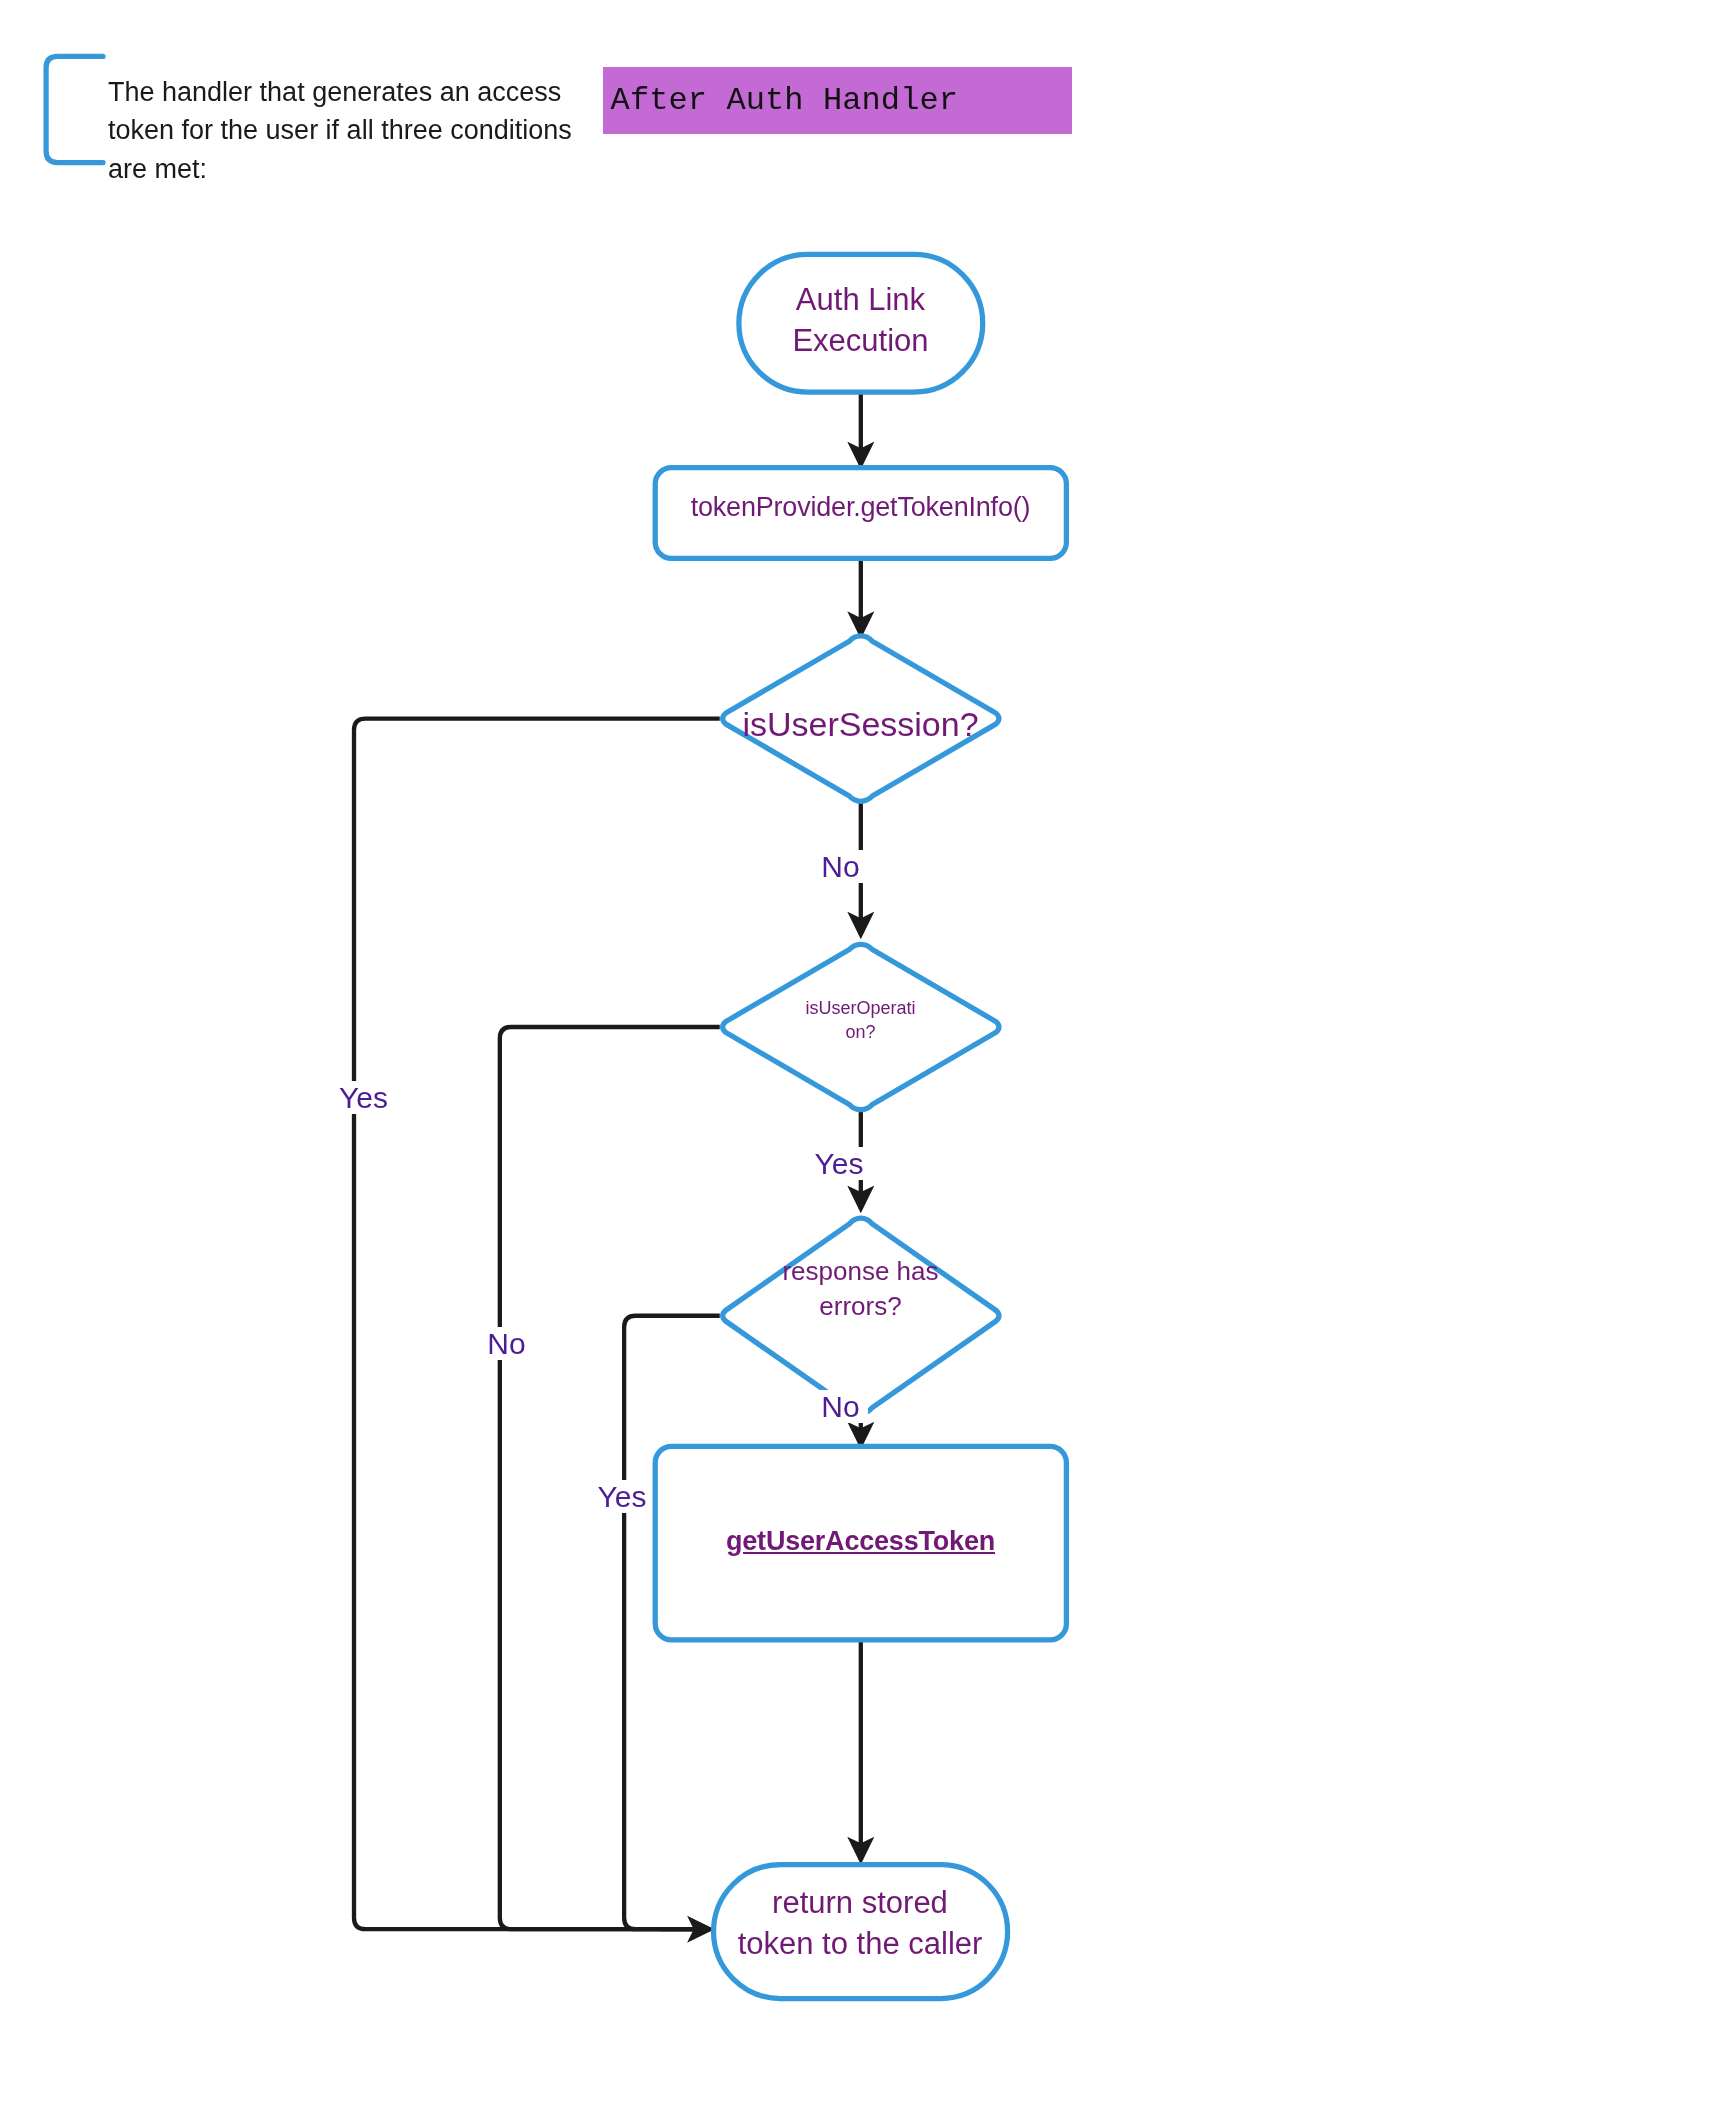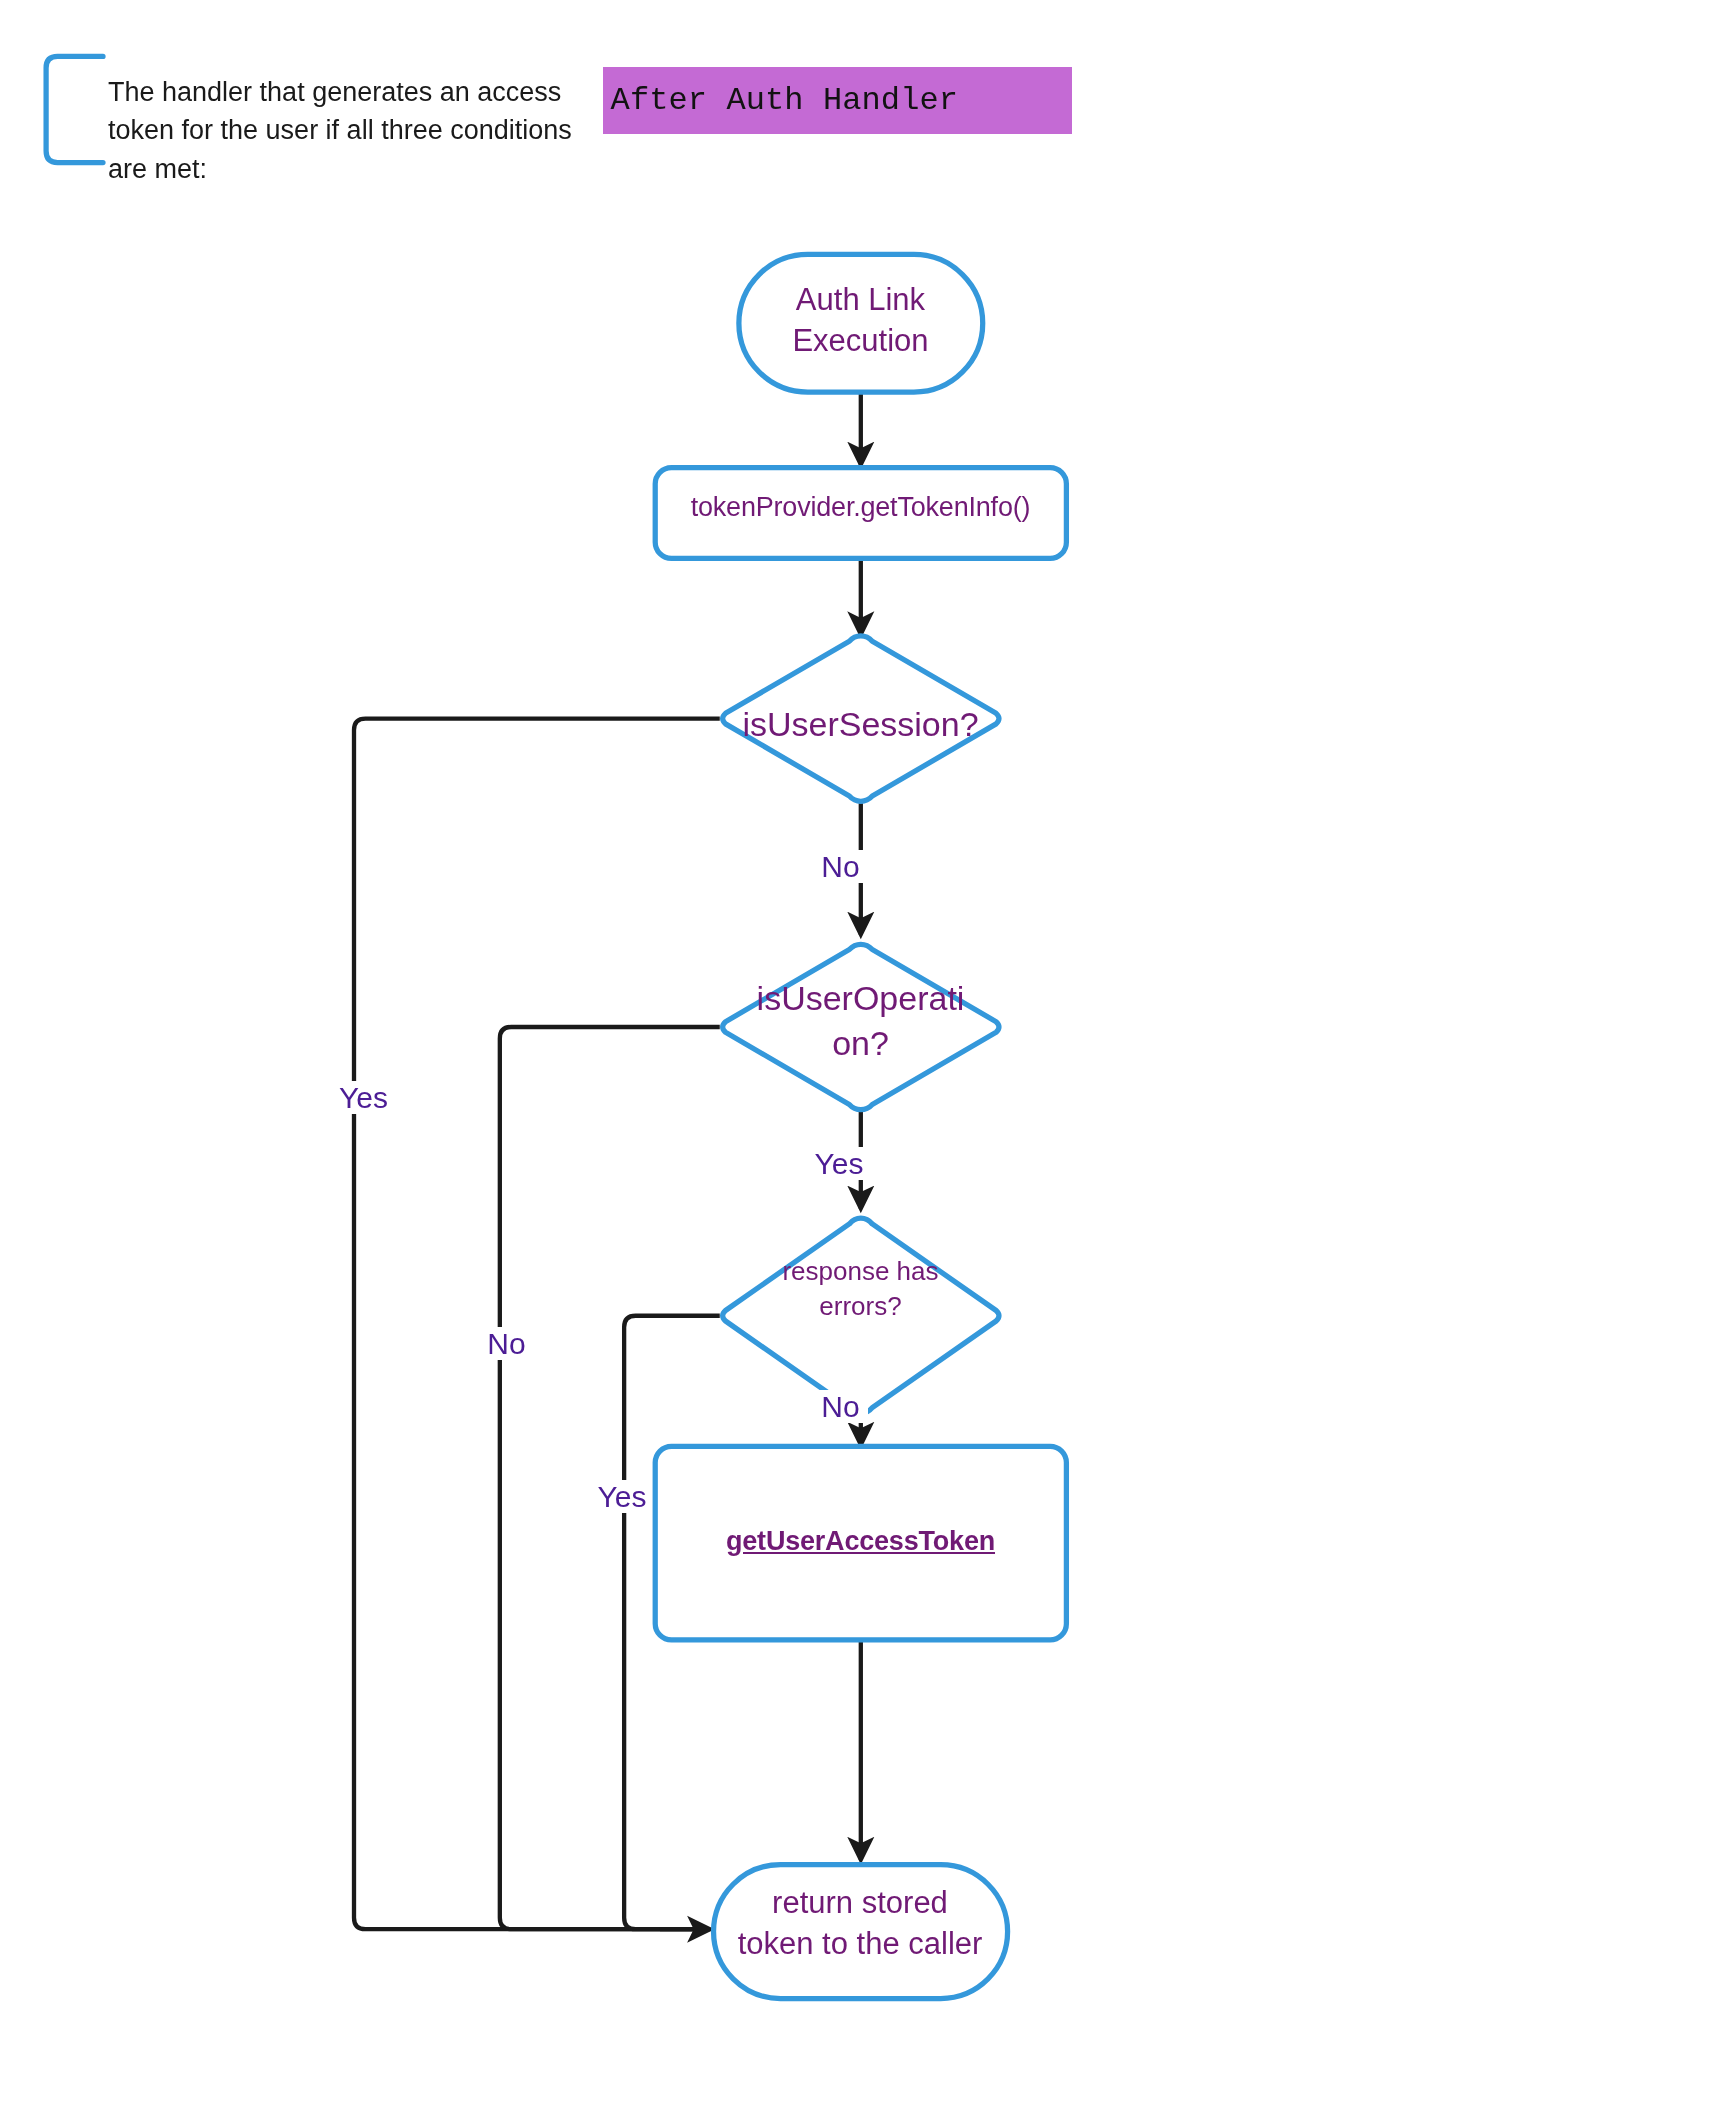--- a/index.html
+++ b/index.html
@@ -77,21 +77,21 @@
     font-size: 32px;
     color: #121212;
     line-height: 1;
     letter-spacing: 0.1px;
     font-family: Liberation Mono, monospace;
   }
   
   .txt-start       { left: 736px; top: 251px;  width: 249px; height: 139px; font-size: 31px; }
   .txt-token       { left: 655px; top: 466px;  width: 411px; height: 84px; font-size: 27px; font-weight: normal; letter-spacing: -0.2px; }
   .txt-d1          { left: 717px; top: 681px; width: 287px; height: 86px; font-size: 34px; }
-  .txt-d2          { left: 736px; top: 975px; width: 249px; height: 91px; font-size: 34px; }
+  .txt-d2          { left: 736px; top: 975px; width: 249px; height: 91px; font-size: 18px; }
   .txt-d3          { left: 736px; top: 1243px; width: 249px; height: 91px; font-size: 26px; }
   .txt-getuser     { left: 655px; top: 1508px; width: 411px; height: 67px; font-size: 27px; font-weight: bold; letter-spacing: -0.2px; text-decoration: underline; }
   .txt-end         { left: 712px; top: 1869px; width: 296px; height: 110px; font-size: 31px; }
   
   .lbl-yes-1  { left: 335px;  top: 1081px; width: 57px; }
   .lbl-no-2   { left: 480px; top: 1327px; width: 53px; }
   .lbl-yes-3  { left: 592px; top: 1480px; width: 60px; }
   .lbl-no-a   { left: 813px; top: 850px; width: 55px; }
   .lbl-yes-b  { left: 809px; top: 1147px; width: 60px; }
   .lbl-no-c   { left: 813px; top: 1390px; width: 55px; }

